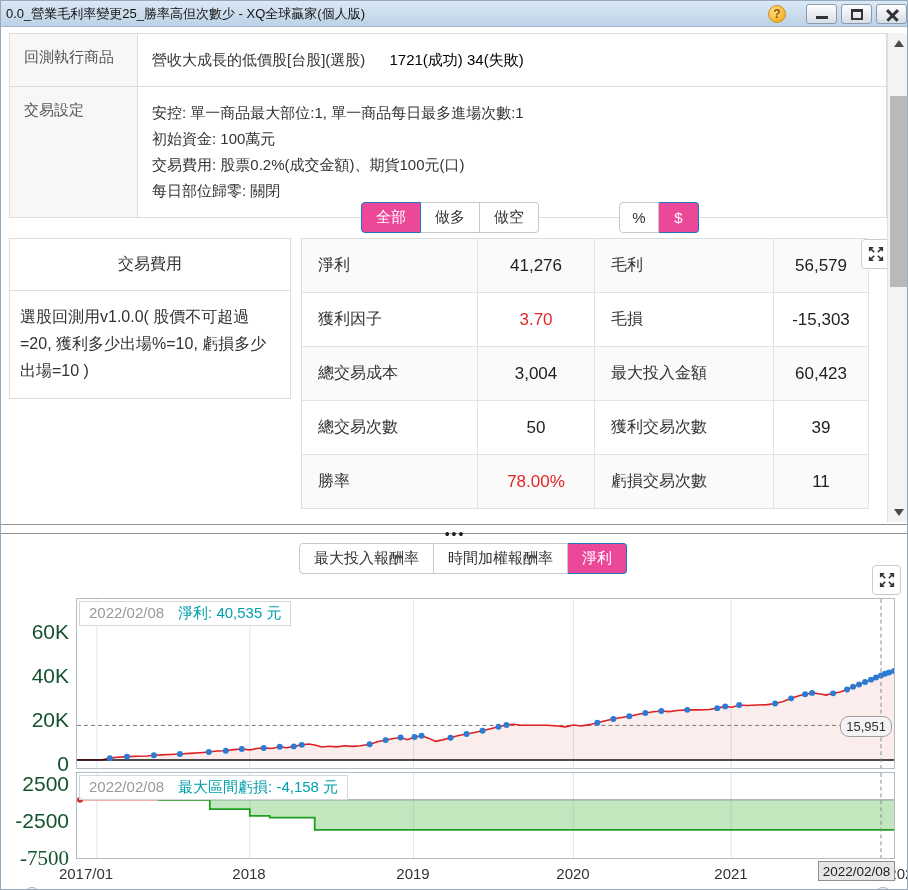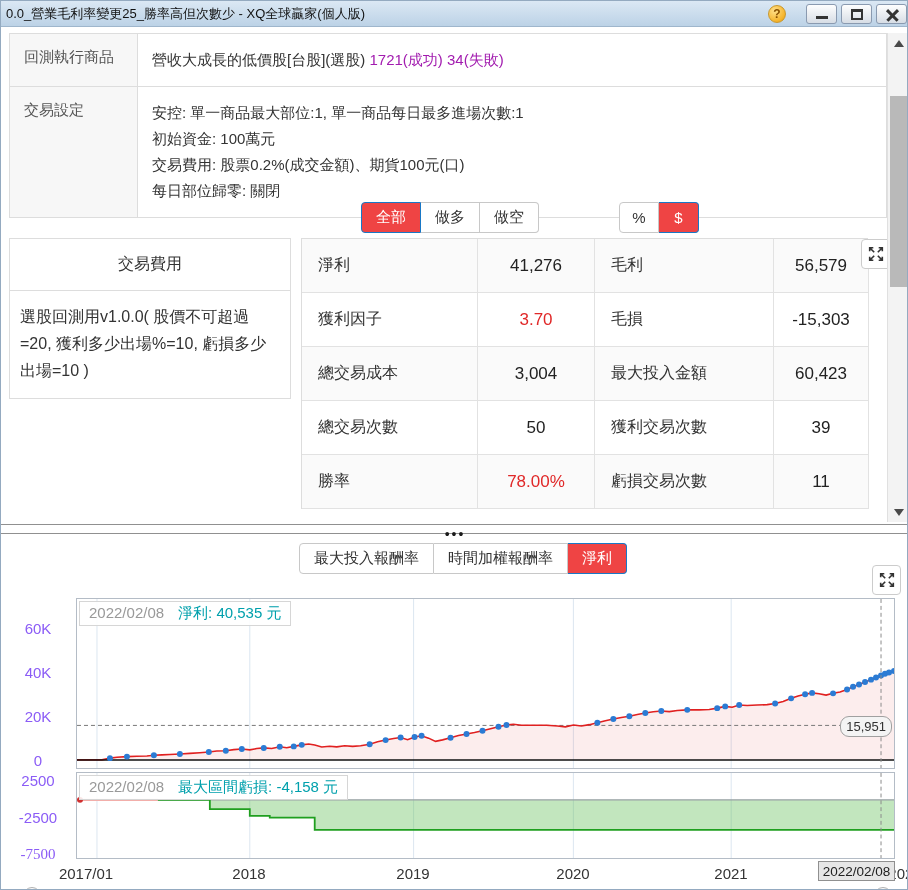--- a/index.html
+++ b/index.html
@@ -22,27 +22,27 @@
   .glyph-min { position:absolute; left:9px; bottom:4px; width:12px; height:3px; background:#333; }
   .glyph-max { position:absolute; left:9px; top:4px; width:12px; height:11px; border:2px solid #333; border-top-width:3px; }
   .glyph-x1,.glyph-x2 { position:absolute; left:8px; top:9px; width:15px; height:2.5px; background:#333; }
   .glyph-x1 { transform:rotate(45deg); } .glyph-x2 { transform:rotate(-45deg); }
 
   
   .info-table { position:absolute; left:8px; top:32px; width:878px; border:1px solid #ddd; border-bottom:none; font-size:15px; color:#333; }
   .info-row { display:flex; border-bottom:1px solid #ddd; }
   .info-label { width:128px; background:#f7f7f7; color:#555; padding:14px 0 0 14px; border-right:1px solid #ddd; flex-shrink:0; }
   .info-content { flex:1; padding:13px 14px; line-height:26px; }
-  .info-content .link { color:#a21caf; }
+  .info-content .link { color:#000000;margin-left:20px; }
 
   
   .tab-btn { border:1px solid #c8c8c8; background:#fff; color:#333; font-size:15px;
     height:31px; padding:0 14px; cursor:pointer; font-family:inherit; }
   .tab-btn + .tab-btn { border-left:none; }
-  .tab-btn.active { background:#ef4444; border-color:#1878c6; color:#fff; }
+  .tab-btn.active { background:#ec4899; border-color:#1878c6; color:#fff; }
   .btn-group { position:absolute; display:flex; }
   .btn-group .tab-btn:first-child { border-radius:4px 0 0 4px; }
   .btn-group .tab-btn:last-child { border-radius:0 4px 4px 0; }
   #filter-tabs { left:360px; top:201px; }
   #unit-tabs { left:618px; top:201px; }
   #unit-tabs .tab-btn { width:40px; padding:0; }
   #chart-tabs { left:298px; top:542px; }
 
   
   .script-panel { position:absolute; left:8px; top:237px; width:282px; font-size:16px; color:#333; }
@@ -76,21 +76,21 @@
   
   .splitter { position:absolute; left:0; top:523px; width:908px; height:10px; background:#fff;
     border-top:1px solid #909090; border-bottom:1px solid #909090; text-align:center; cursor:row-resize; }
   .splitter span { font-size:14px; line-height:6px; color:#1a1a1a; letter-spacing:2px; display:inline-block; }
 
   
   .plot { position:absolute; border:1px solid #b4bcc6; background:#fff;padding-left:20px; }
   #eq-plot { left:75px; top:597px; width:819px; height:171px; }
   #dd-plot { left:75px; top:771px; width:819px; height:87px; }
   .plot svg { position:absolute; left:0; top:0; }
-  .ytick { position:absolute; width:62px; text-align:center; font-size:15px; color:#8b5cf6; }
+  .ytick { position:absolute; width:62px; text-align:right; font-size:21px; color:#14532d; }
   .tooltip { position:absolute; left:2px; top:2px; background:rgba(255,255,255,0.88); border:1px solid #d6d6d6;
     font-size:15px; padding:2px 9px; white-space:nowrap; z-index:3; }
   .tooltip .tt-date { color:#999; margin-right:14px; }
   .tooltip .tt-text { color:#00a0ac; }
   .marker-label { position:absolute; right:2px; top:117px; background:#f4f4f4; border:1px solid #a0a0a0;
     font-size:13px; color:#333; padding:2px 5px; z-index:3; }
   #x-axis { position:absolute; left:0; top:862px; width:908px; height:20px; font-size:15px; color:#333; }
   #x-axis .xt { position:absolute; width:80px; text-align:center; top:2px; }
   .crosshair-label { position:absolute; left:817px; top:860px; width:77px; height:20px; z-index:4;
     background:#e6e6e6; border:1px solid #909090; font-size:13.5px; color:#222;

